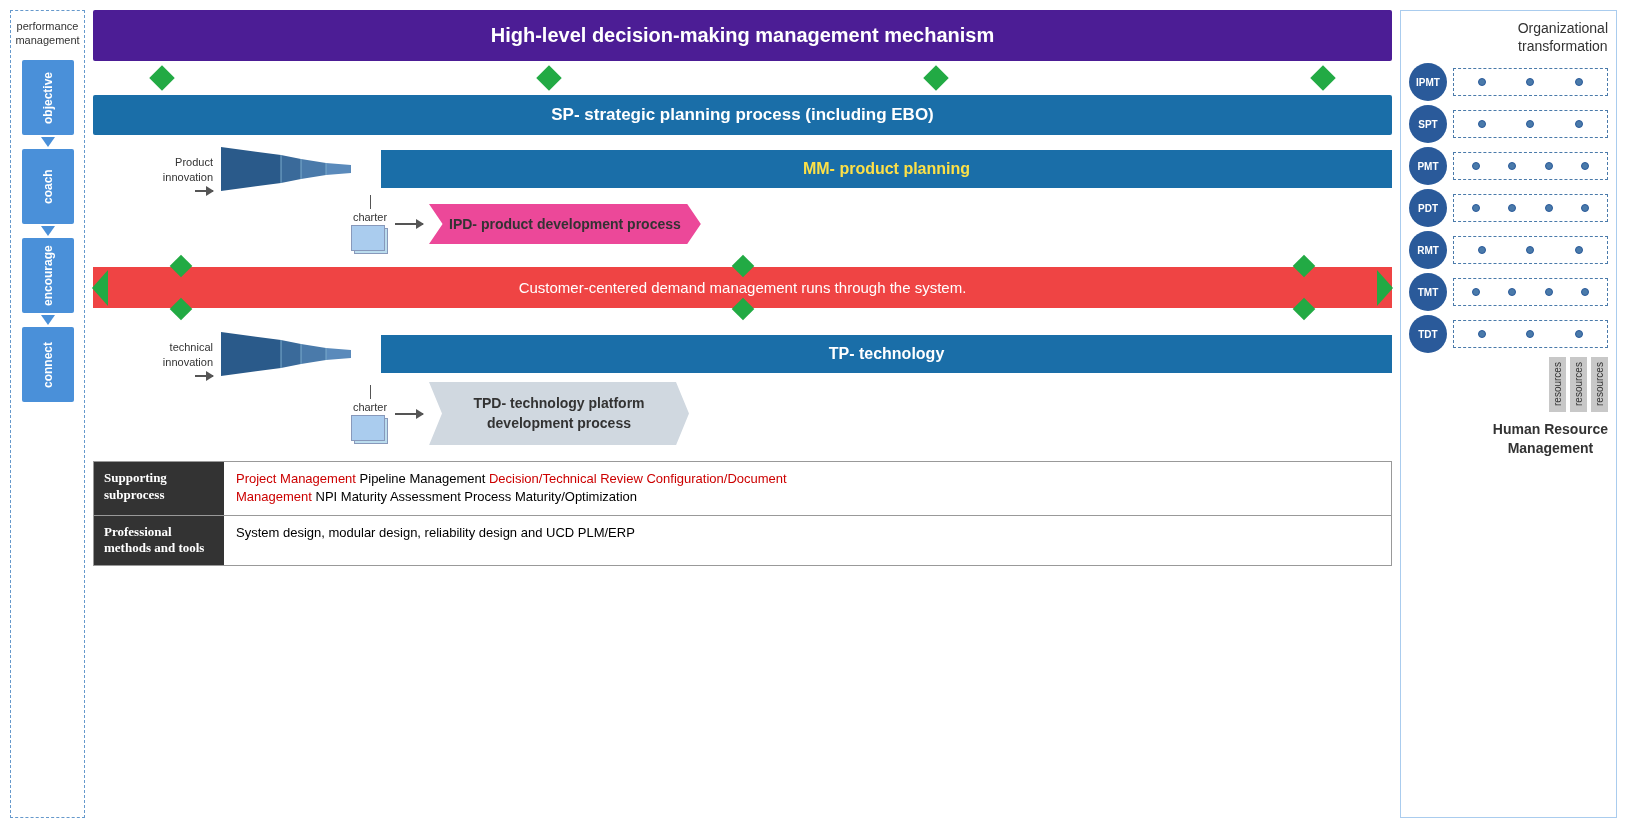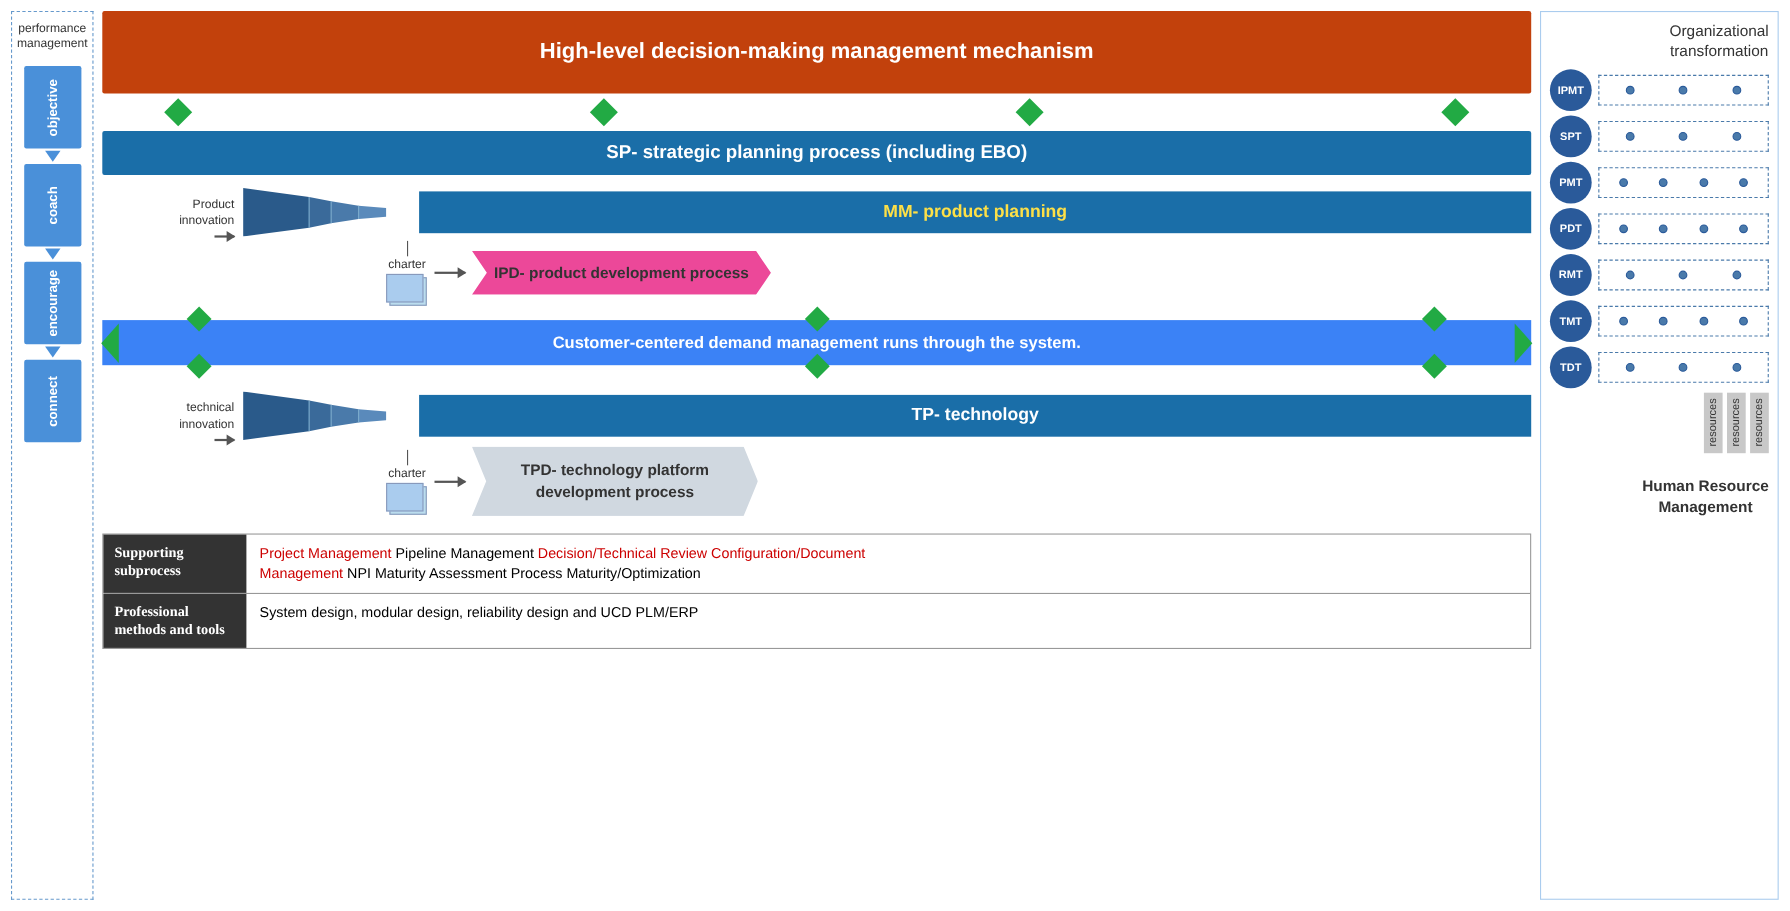--- a/index.html
+++ b/index.html
@@ -79,24 +79,24 @@
     .center-content {
       flex: 1;
       display: flex;
       flex-direction: column;
       gap: 6px;
       position: relative;
     }
 
     
     .top-banner {
-      background: #c2410c;
+      background: #4c1d95;
       color: white;
       text-align: center;
-      padding: 26px 20px;
+      padding: 14px 20px;
       font-size: 20px;
       font-weight: bold;
       border-radius: 2px;
     }
 
     
     .diamonds-row {
       display: flex;
       justify-content: space-between;
       padding: 2px 60px;
@@ -220,21 +220,21 @@
       height: 8px;
       border-radius: 50%;
       background: #4a7aaa;
       border: 1px solid #2a5a9a;
     }
 
     .hr-title {
       font-size: 14px;
       color: #333;
       text-align: center;
-      margin-top: 20px;
+      margin-top: 8px;
       font-weight: bold;
       line-height: 1.3;
     }
 
     .resources-row {
       display: flex;
       gap: 4px;
       margin-top: 4px;
     }
 
@@ -334,21 +334,21 @@
       </div>
     </div>
 
     <div style="position:relative; margin-top:8px; margin-bottom:8px;">
 
       <div style="display:flex; justify-content:space-between; padding:0 80px; position:absolute; top:-9px; width:100%; z-index:10;">
         <div style="width:16px;height:16px;background:#22aa44;transform:rotate(45deg);"></div>
         <div style="width:16px;height:16px;background:#22aa44;transform:rotate(45deg);"></div>
         <div style="width:16px;height:16px;background:#22aa44;transform:rotate(45deg);"></div>
       </div>
-      <div style="background:#3b82f6; color:white; text-align:center; padding:12px 20px; font-size:15px; font-weight:bold; position:relative;">
+      <div style="background:#ef4444; color:white; text-align:center; padding:12px 20px; font-size:15px; font-weight:normal; position:relative;">
         
         <div style="position:absolute;left:-1px;top:50%;transform:translateY(-50%);width:0;height:0;border-top:18px solid transparent;border-bottom:18px solid transparent;border-right:16px solid #22aa44;"></div>
         
         <div style="position:absolute;right:-1px;top:50%;transform:translateY(-50%);width:0;height:0;border-top:18px solid transparent;border-bottom:18px solid transparent;border-left:16px solid #22aa44;"></div>
         <span>Customer-centered demand management runs through the system.</span>
       </div>
 
       <div style="display:flex; justify-content:space-between; padding:0 80px; position:absolute; bottom:-9px; width:100%; z-index:10;">
         <div style="width:16px;height:16px;background:#22aa44;transform:rotate(45deg);"></div>
         <div style="width:16px;height:16px;background:#22aa44;transform:rotate(45deg);"></div>

